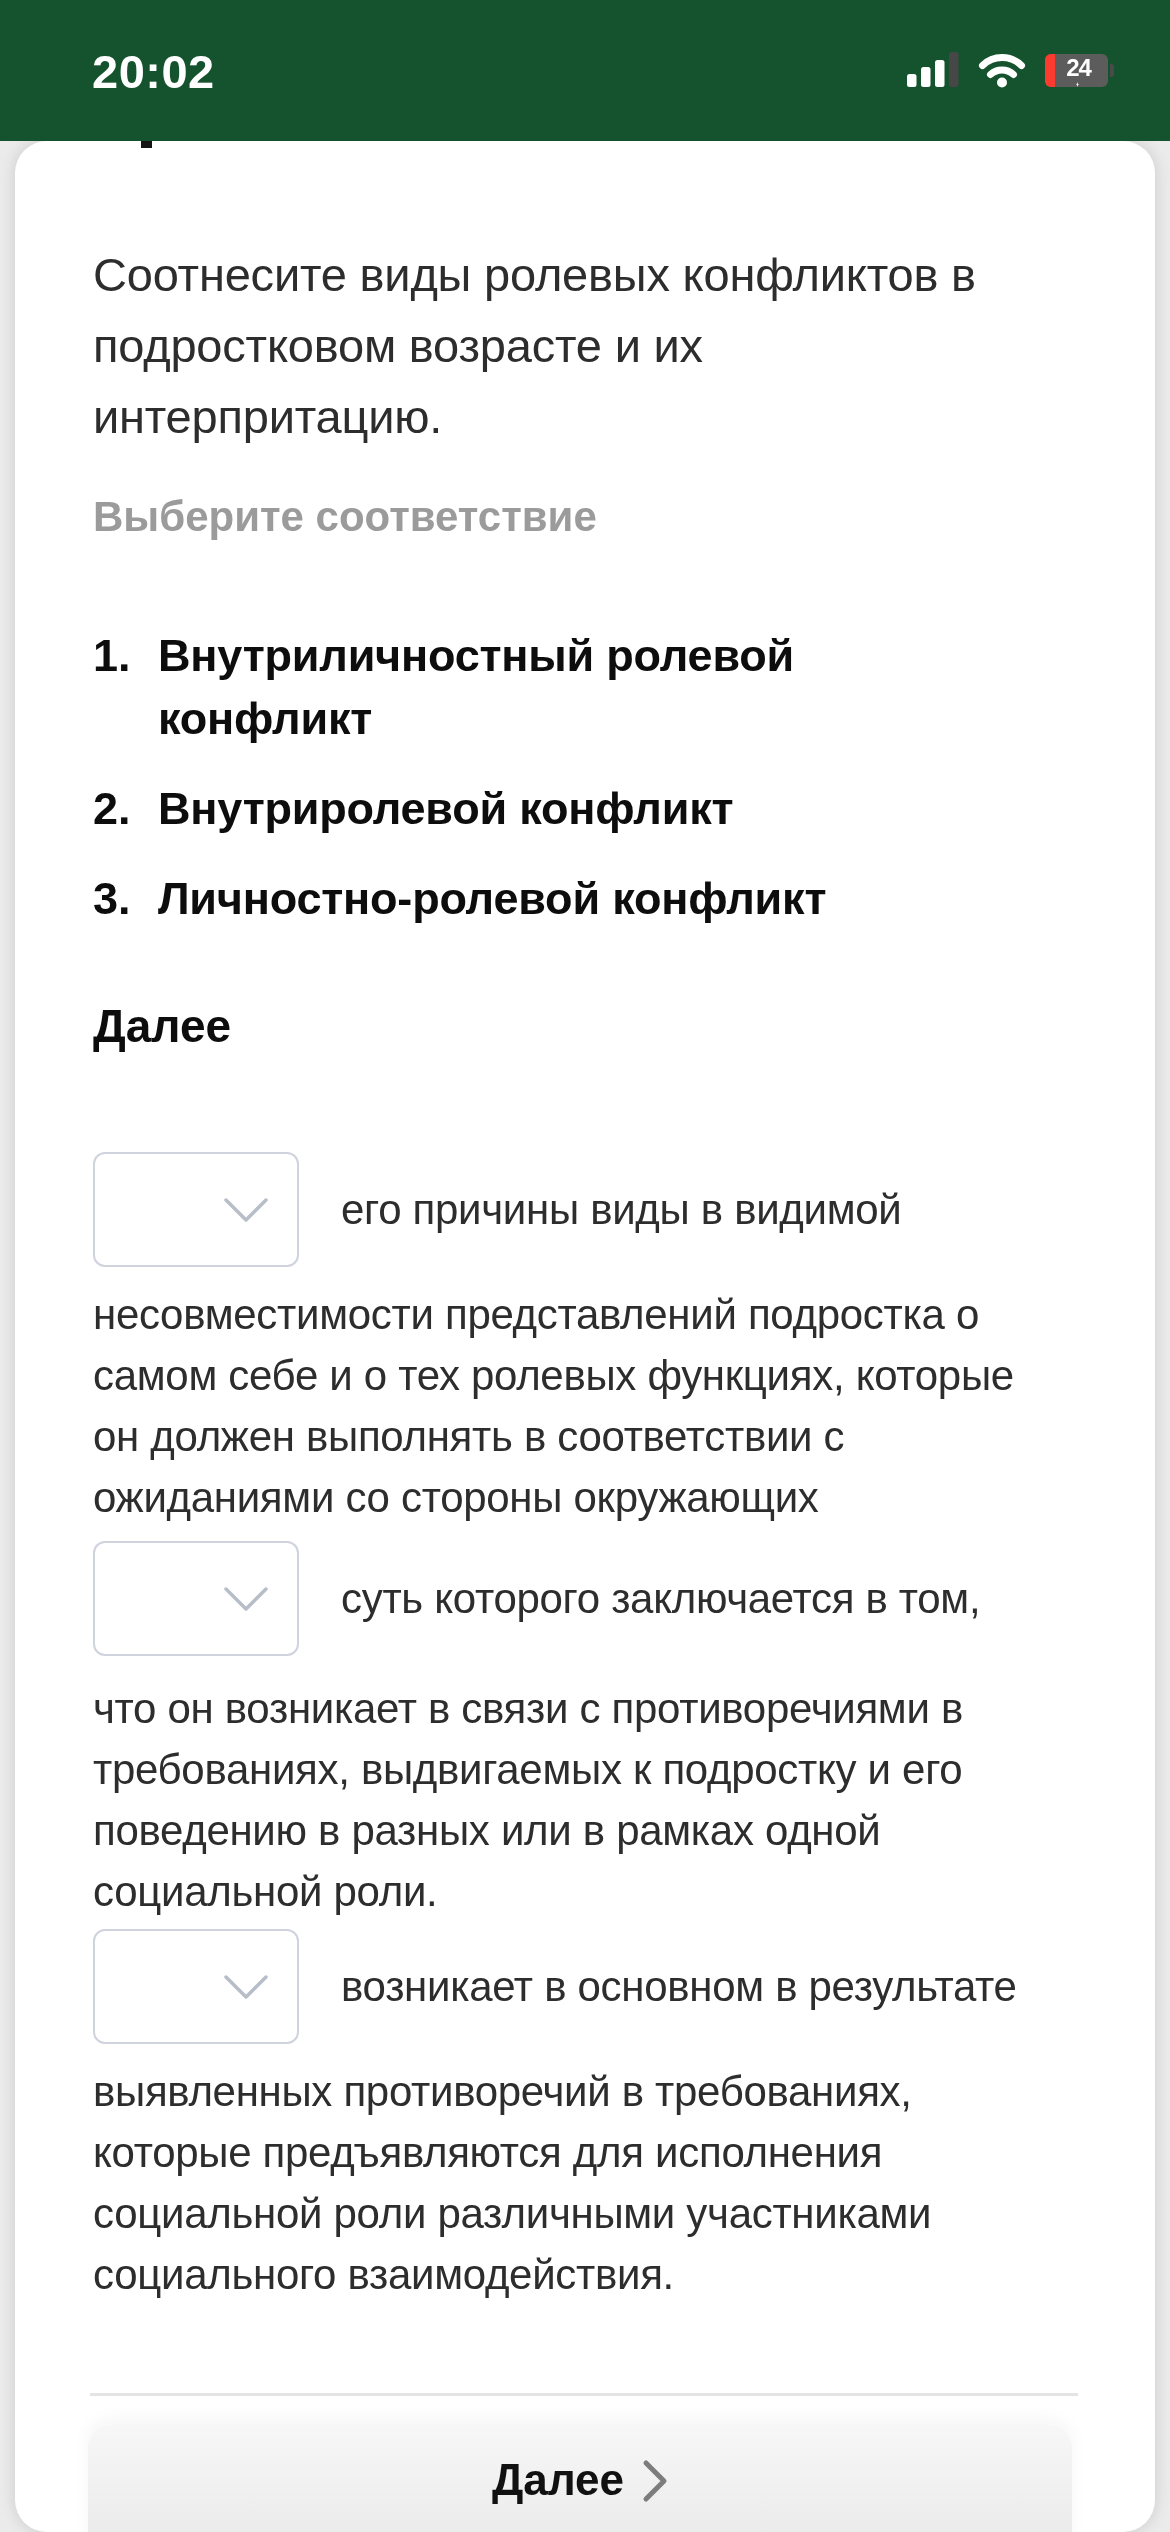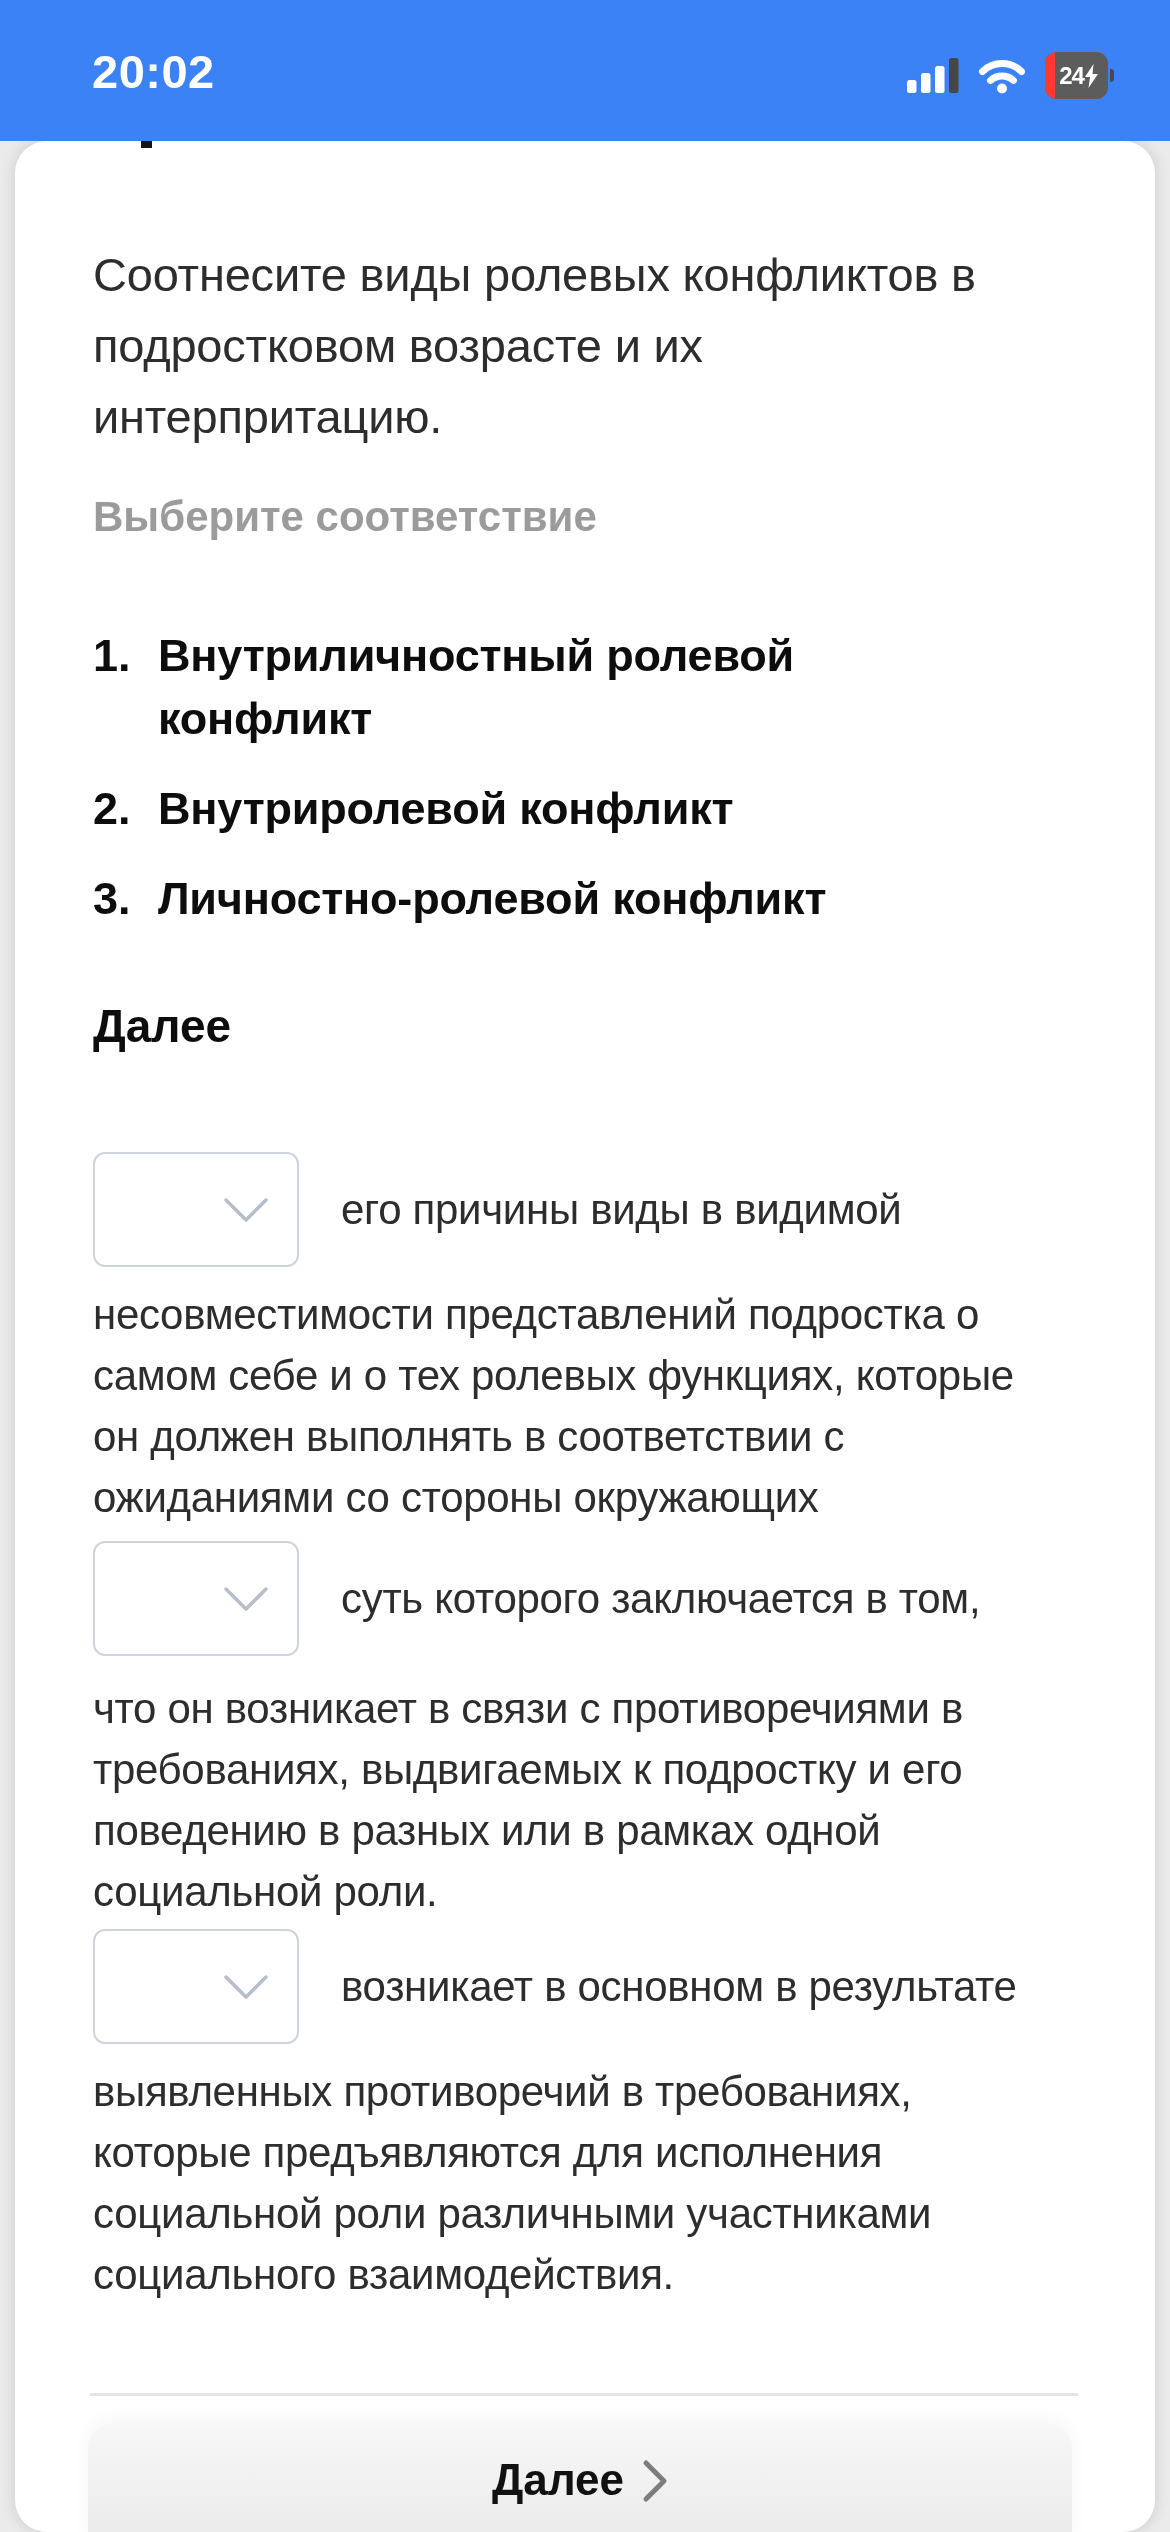--- a/index.html
+++ b/index.html
@@ -12,21 +12,21 @@
     overflow: hidden;
     font-family: "Liberation Sans", sans-serif;
     margin: 0 auto;
   }
 
   
   .status-bar {
     position: absolute;
     top: 0; left: 0; right: 0;
     height: 141px;
-    background: #3b82f6;
+    background: #14532d;
     z-index: 10;
   }
   .status-time {
     position: absolute;
     left: 92px;
     top: 44px;
     font-size: 47px;
     font-weight: bold;
     color: #ffffff;
     letter-spacing: 0.5px;
@@ -39,27 +39,28 @@
     align-items: center;
     gap: 18px;
   }
   .battery {
     display: flex;
     align-items: center;
   }
   .battery-body {
     position: relative;
     width: 63px;
-    height: 47px;
-    border-radius: 12px;
+    height: 33px;
+    border-radius: 6px;
     background: #5c5c5c;
     overflow: hidden;
     display: flex;
     align-items: center;
     justify-content: center;
+    flex-direction: column;
   }
   .battery-red {
     position: absolute;
     left: 0; top: 0; bottom: 0;
     width: 10px;
     background: #fb3b30;
   }
   .battery-num {
     position: relative;
     color: #ffffff;

